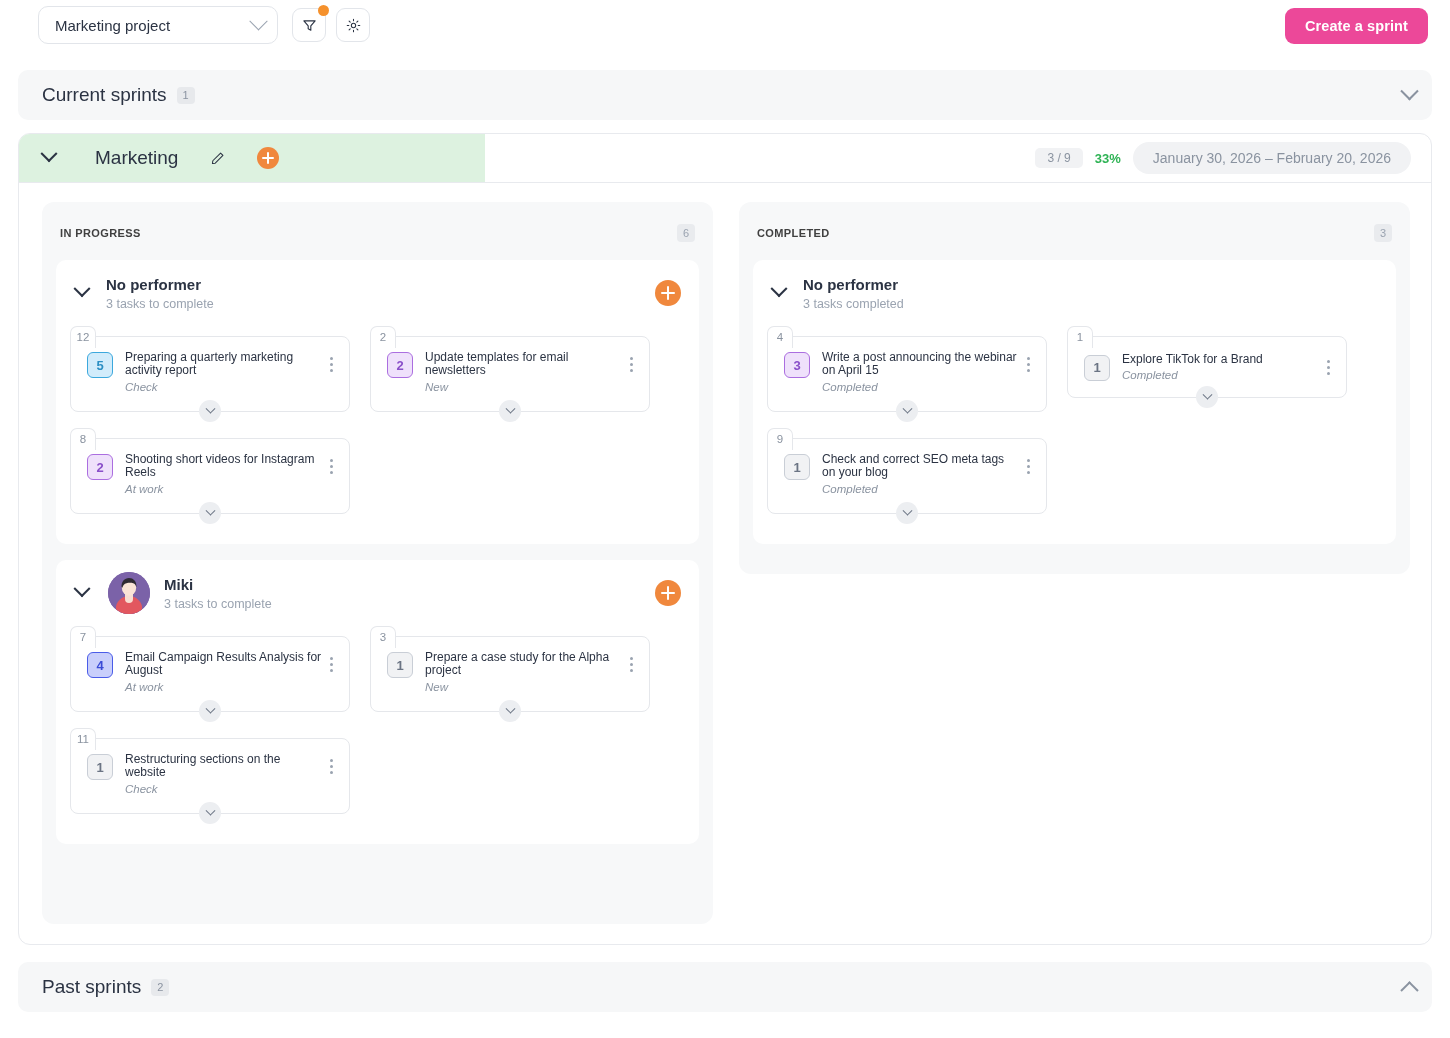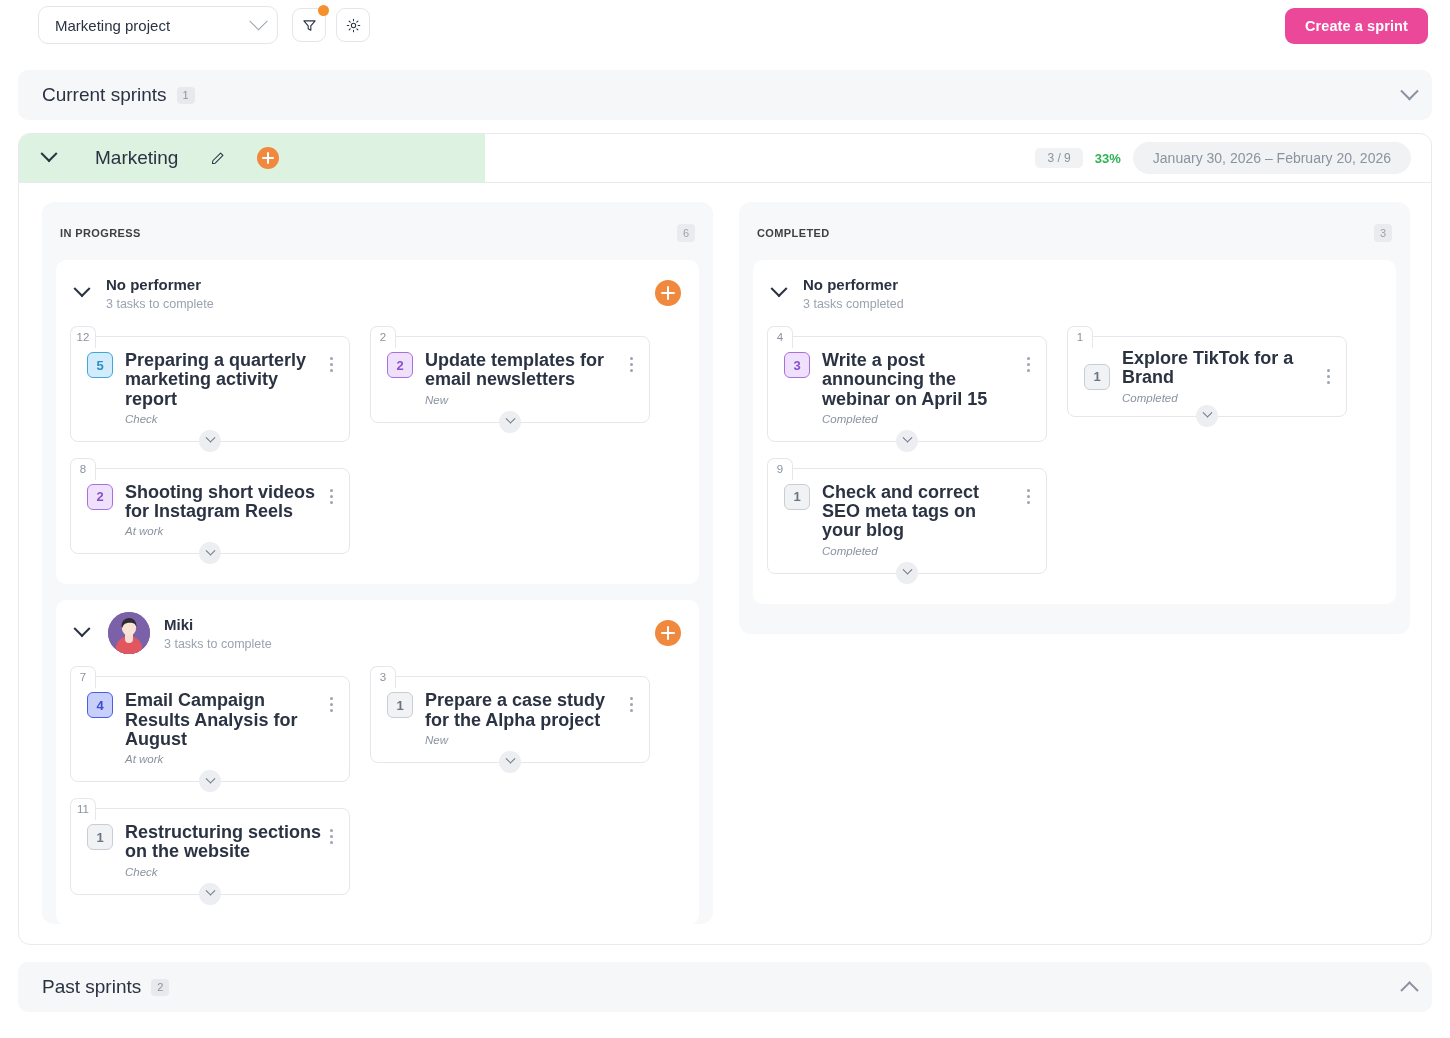--- a/index.html
+++ b/index.html
@@ -167,21 +167,21 @@
   .task.single .task-body { min-height: 62px; align-items: center; padding-top: 12px; padding-bottom: 12px; }
   .prio {
     width: 26px; height: 26px; border-radius: 6px; font-size: 13px; font-weight: 700;
     display: flex; align-items: center; justify-content: center; flex: none; margin-top: 1px;
   }
   .prio.blue   { background: #d2ecfb; border: 1px solid #3ca8dd; color: #2b8fc4; }
   .prio.purple { background: #efe1fb; border: 1px solid #ab6ee0; color: #8a4fc9; }
   .prio.indigo { background: #c9cffb; border: 1px solid #4a5ce8; color: #3a4bd6; }
   .prio.gray   { background: #f1f2f4; border: 1px solid #c9ced6; color: #6b7484; }
   .task-texts { flex: 1; margin-left: 12px; min-width: 0; }
-  .task-title { font-size: 18px; line-height: 1.07; color: #2b3343; font-weight: 700; }
+  .task-title { font-size: 12px; line-height: 1.07; color: #2b3343; font-weight: 400; }
   .task-status { font-size: 11.5px; font-style: italic; color: #8a93a0; margin-top: 4px; }
   .dots { width: 16px; display: flex; flex-direction: column; align-items: center; gap: 3px; flex: none; margin-top: 6px; cursor: pointer; }
   .task.single .dots { margin-top: 0; }
   .dots i { width: 3px; height: 3px; border-radius: 50%; background: #9aa3b0; display: block; }
   .expander {
     position: absolute; left: 50%; transform: translateX(-50%); bottom: -11px;
     width: 22px; height: 22px; border-radius: 50%; background: #eceef1;
     display: flex; align-items: center; justify-content: center; cursor: pointer; z-index: 3;
   }
   .expander i {

